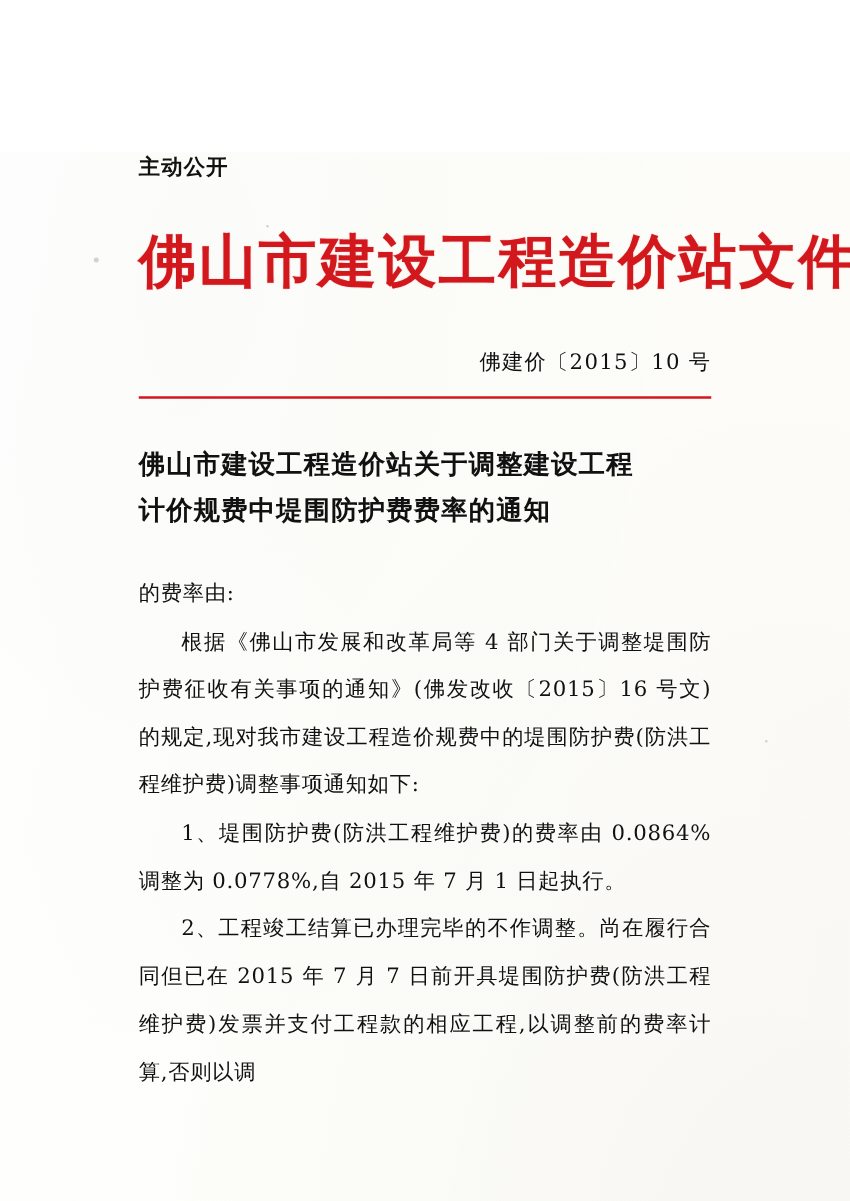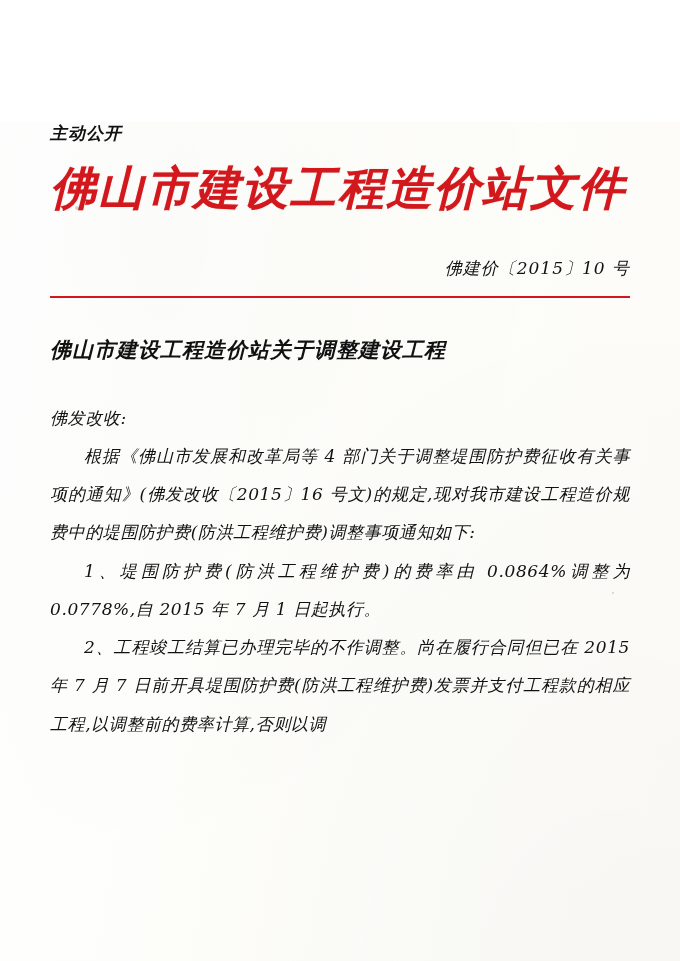--- a/index.html
+++ b/index.html
@@ -31,33 +31,32 @@
       linear-gradient(100deg, #ffffff 0%, #fdfdfa 40%, #fcfbf7 100%);
     pointer-events: none;
   }
   .speck {
     position: absolute;
     background: rgba(120,115,105,0.30);
     border-radius: 50%;
   }
   .content {
     position: relative;
-    padding: 0 50px;
-    font-style: italic;
+    padding: 0 111px;
   }
   .open-label {
     margin-top: 122px;
     font-family: "DejaVu Sans", "Liberation Sans", sans-serif;
     font-weight: bold;
     font-size: 17px;
     letter-spacing: 1px;
     color: #111;
   }
   .masthead {
-    margin-top: 17px;
+    margin-top: 38px;
     text-align: left;
     color: #d2181c;
     font-family: "DejaVu Serif", "Liberation Serif", serif;
     font-weight: bold;
     font-size: 46px;
     letter-spacing: 2px;
     line-height: 1.15;
     text-shadow: 0 0 1px rgba(210,24,28,0.45);
     white-space: nowrap;
   }
@@ -113,24 +112,25 @@
     <div class="open-label">主动公开</div>
 
     <div class="masthead">佛山市建设工程造价站文件</div>
 
     <div class="doc-number">佛建价〔2015〕10 号</div>
 
     <div class="red-rule"></div>
 
     <div class="title">
       <div>佛山市建设工程造价站关于调整建设工程</div>
+      <div>计价规费中堤围防护费费率的通知</div>
     </div>
 
     <div class="body">
-      <p>佛发改收:</p>
+      <p>的费率由:</p>
       <p class="p-indent">根据《佛山市发展和改革局等 4 部门关于调整堤围防护费征收有关事项的通知》(佛发改收〔2015〕16 号文)的规定,现对我市建设工程造价规费中的堤围防护费(防洪工程维护费)调整事项通知如下:</p>
       <p class="p-indent">1、堤围防护费(防洪工程维护费)的费率由 0.0864%调整为 0.0778%,自 2015 年 7 月 1 日起执行。</p>
       <p class="p-indent">2、工程竣工结算已办理完毕的不作调整。尚在履行合同但已在 2015 年 7 月 7 日前开具堤围防护费(防洪工程维护费)发票并支付工程款的相应工程,以调整前的费率计算,否则以调</p>
     </div>
 
   </div>
 
 </div>
 
 </body></html>

